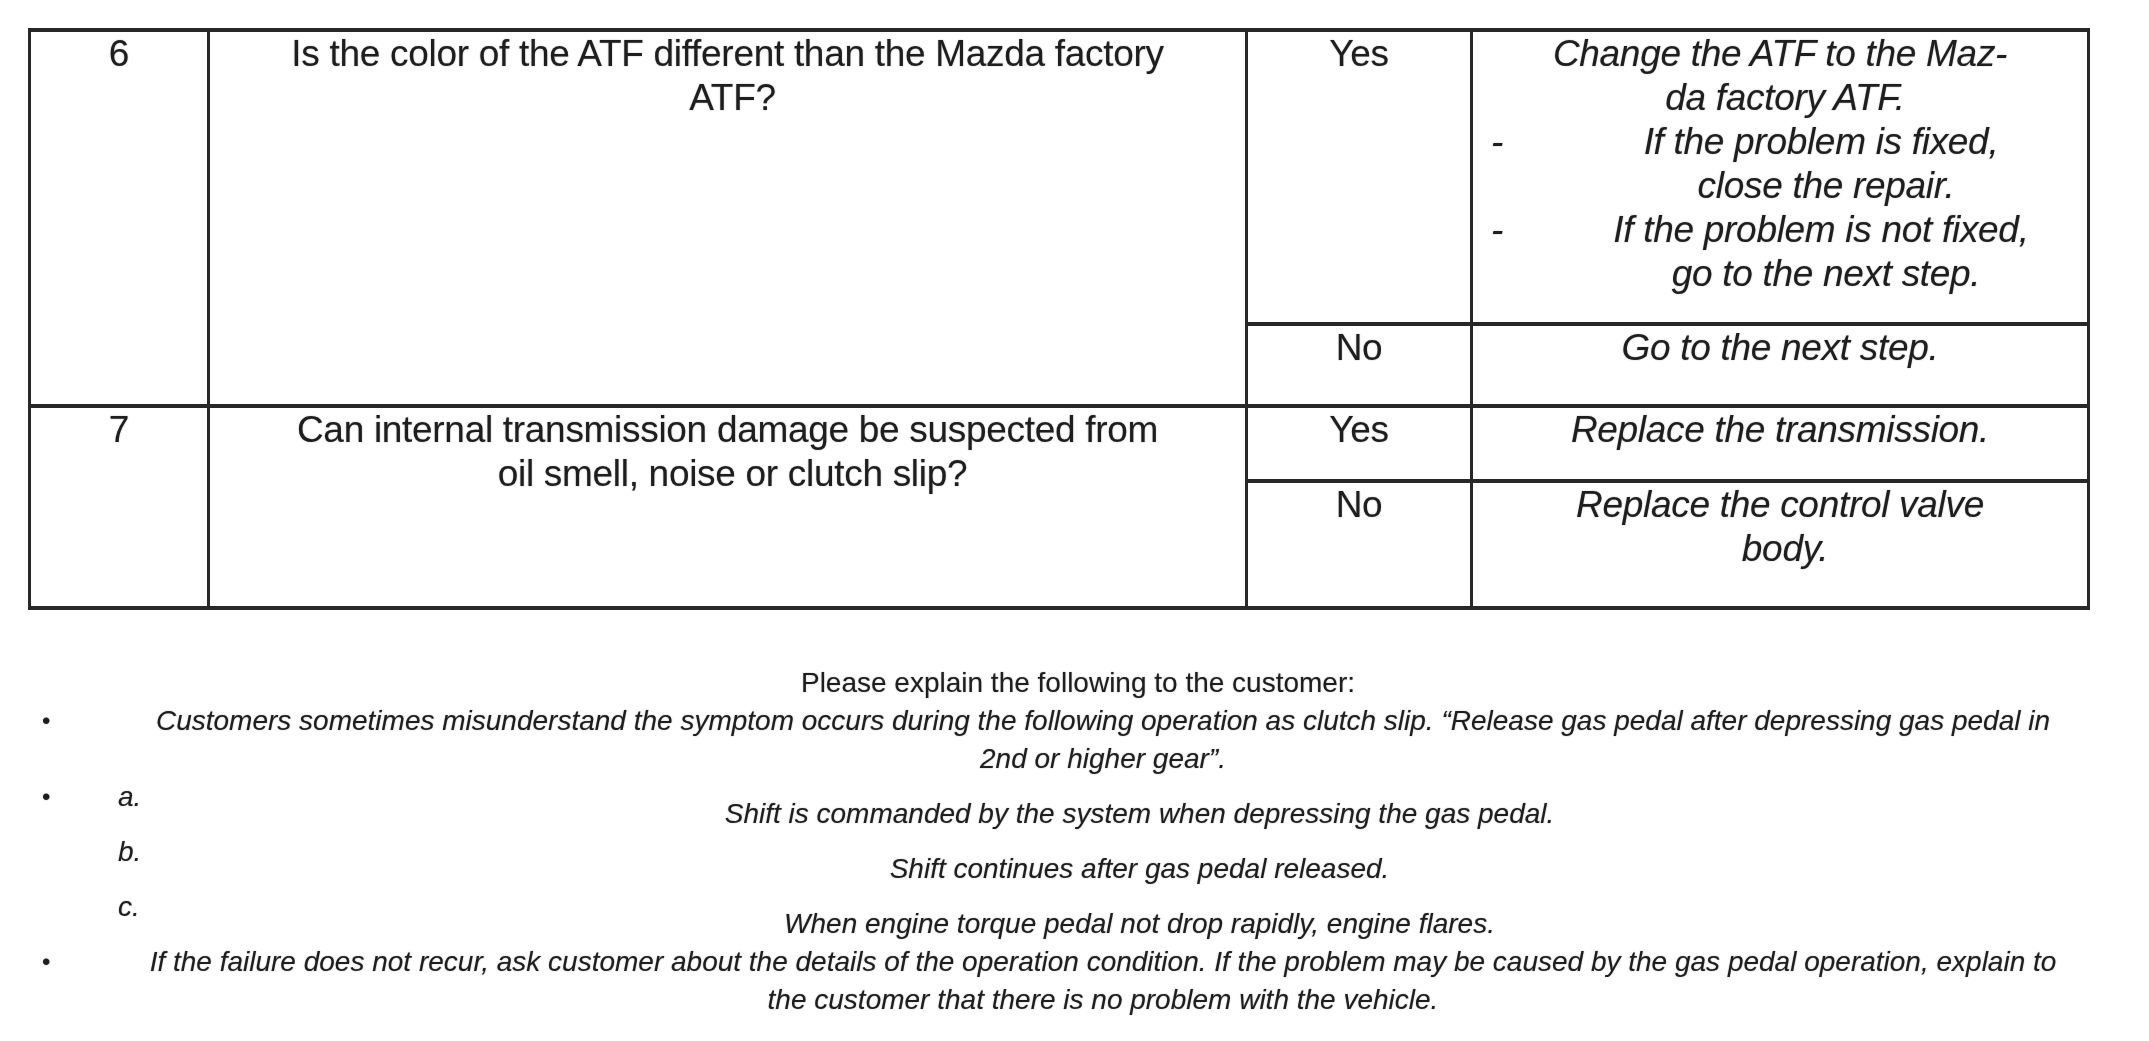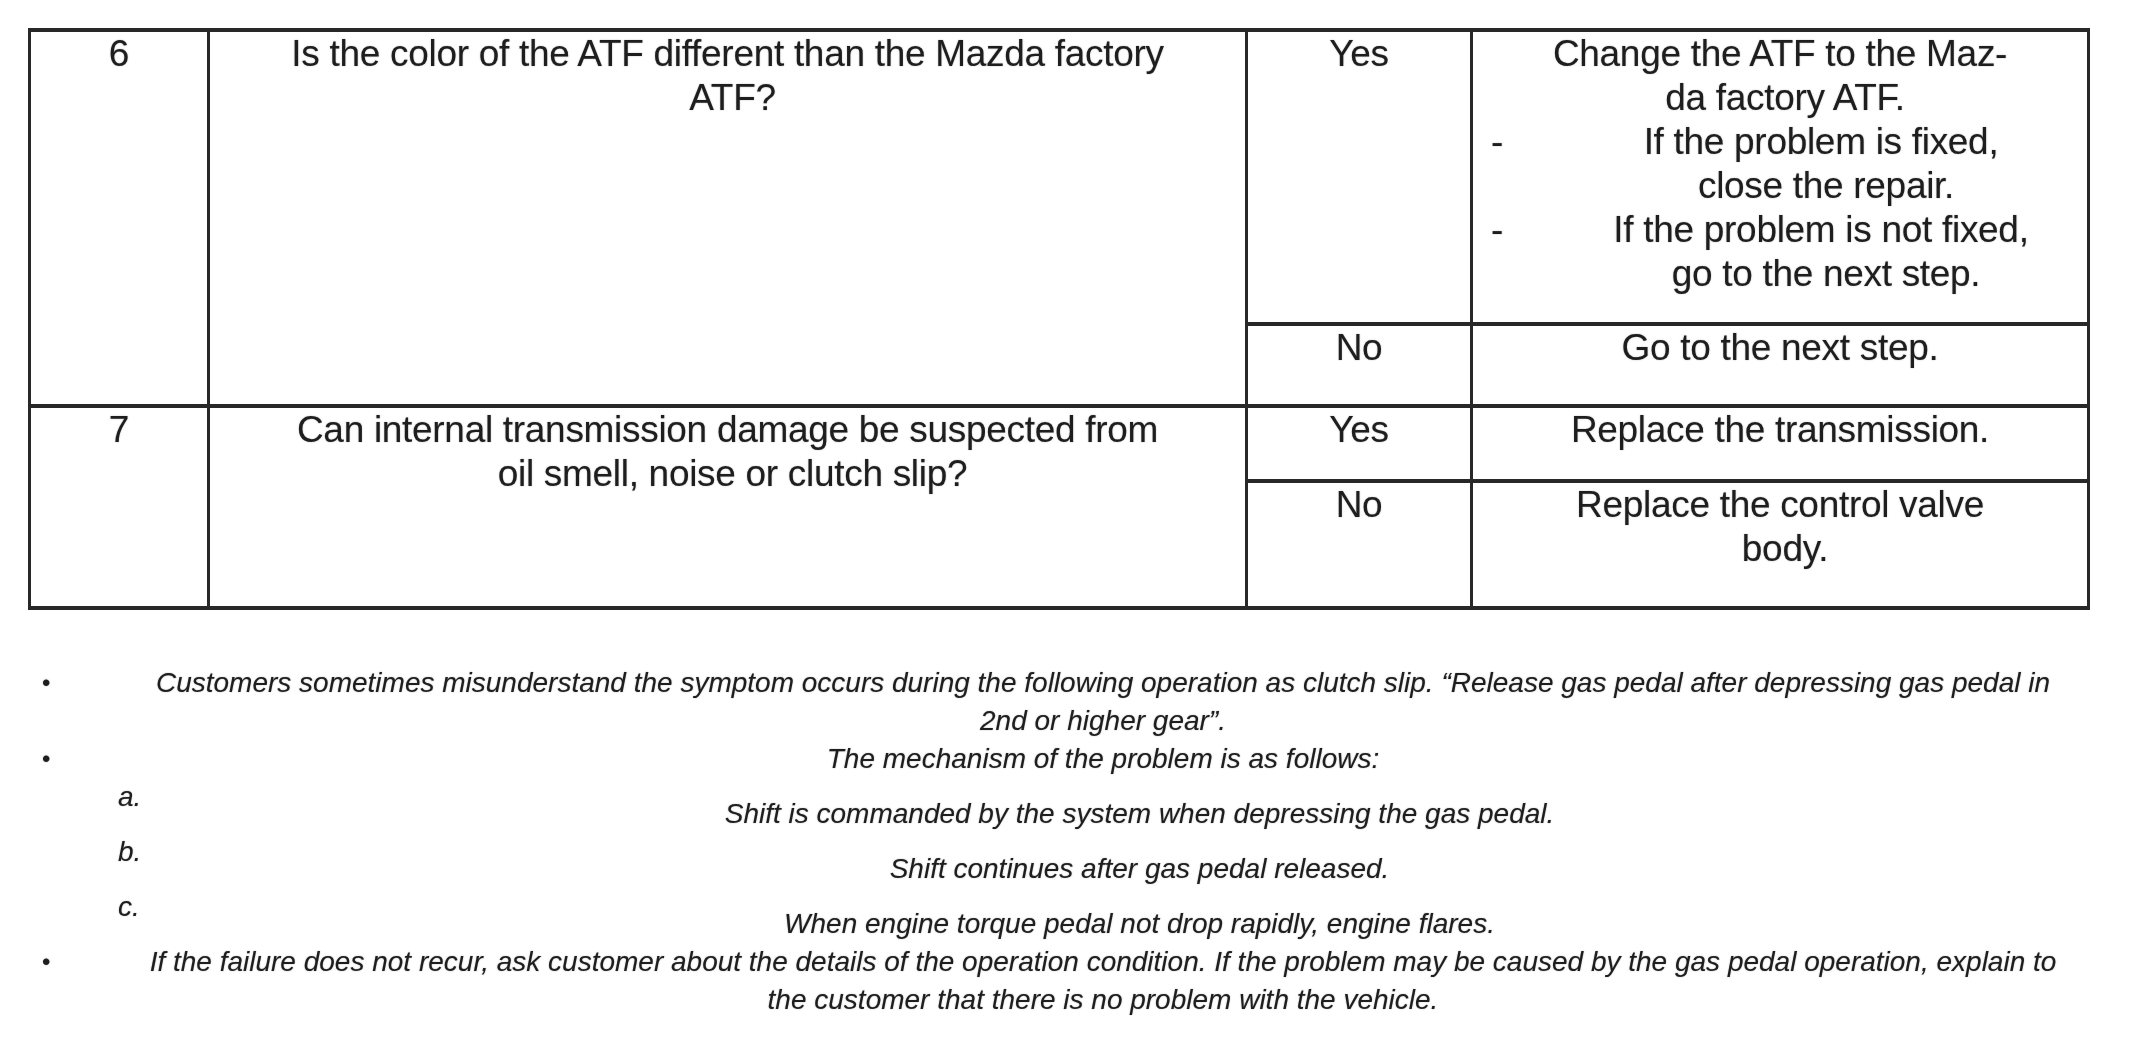--- a/index.html
+++ b/index.html
@@ -30,21 +30,21 @@
   table.ts td {
     border: solid #282828;
     border-width: 4px 3px;
     vertical-align: top;
     padding: 0;
     overflow: hidden;
   }
   td.num  { text-align: center; padding-top: 13px; }
   td.q    { padding: 13px 6px 0 20px; }
   td.ans  { text-align: center; padding-top: 13px; margin-left: 38px; }
-  td.act  { padding: 13px 6px 0 20px; }
+  td.act  { padding: 13px 6px 0 20px; font-style: italic; }
   tr.h1 { height: 294px; }
   tr.h2 { height: 82px; }
   tr.h3 { height: 75px; }
   tr.h4 { height: 127px; }
   .dash-item { display: flex; padding-left: 18px; }
   .dash-item .dash { flex: 0 0 64px; }
   .dash-item .dash-text { flex: 1; }
 
   
   .notes {
@@ -135,31 +135,31 @@
         </td>
         <td class="act">
           <div class="ws">Replace the control valve
  body.</div>
         </td>
       </tr>
     </tbody>
   </table>
 
   <div class="notes">
+    <div class="notes-intro ws">Please explain the following to the customer:</div>
 
     <div class="note-item">
       <span class="bullet">•</span>
       <span class="note-text ws">Customers sometimes misunderstand the symptom occurs during the following operation as clutch slip. “Release gas pedal after depressing gas pedal in
 2nd or higher gear”.</span>
     </div>
 
     <div class="note-item">
       <span class="bullet">•</span>
       <div class="note-text">
-        <div class="ws">The mechanism of the problem is as follows:</div>
         <div class="sub-item">
           <span class="sub-label">a.</span>
           <span class="sub-text ws">Shift is commanded by the system when depressing the gas pedal.</span>
         </div>
         <div class="sub-item">
           <span class="sub-label">b.</span>
           <span class="sub-text ws">Shift continues after gas pedal released.</span>
         </div>
         <div class="sub-item">
           <span class="sub-label">c.</span>

